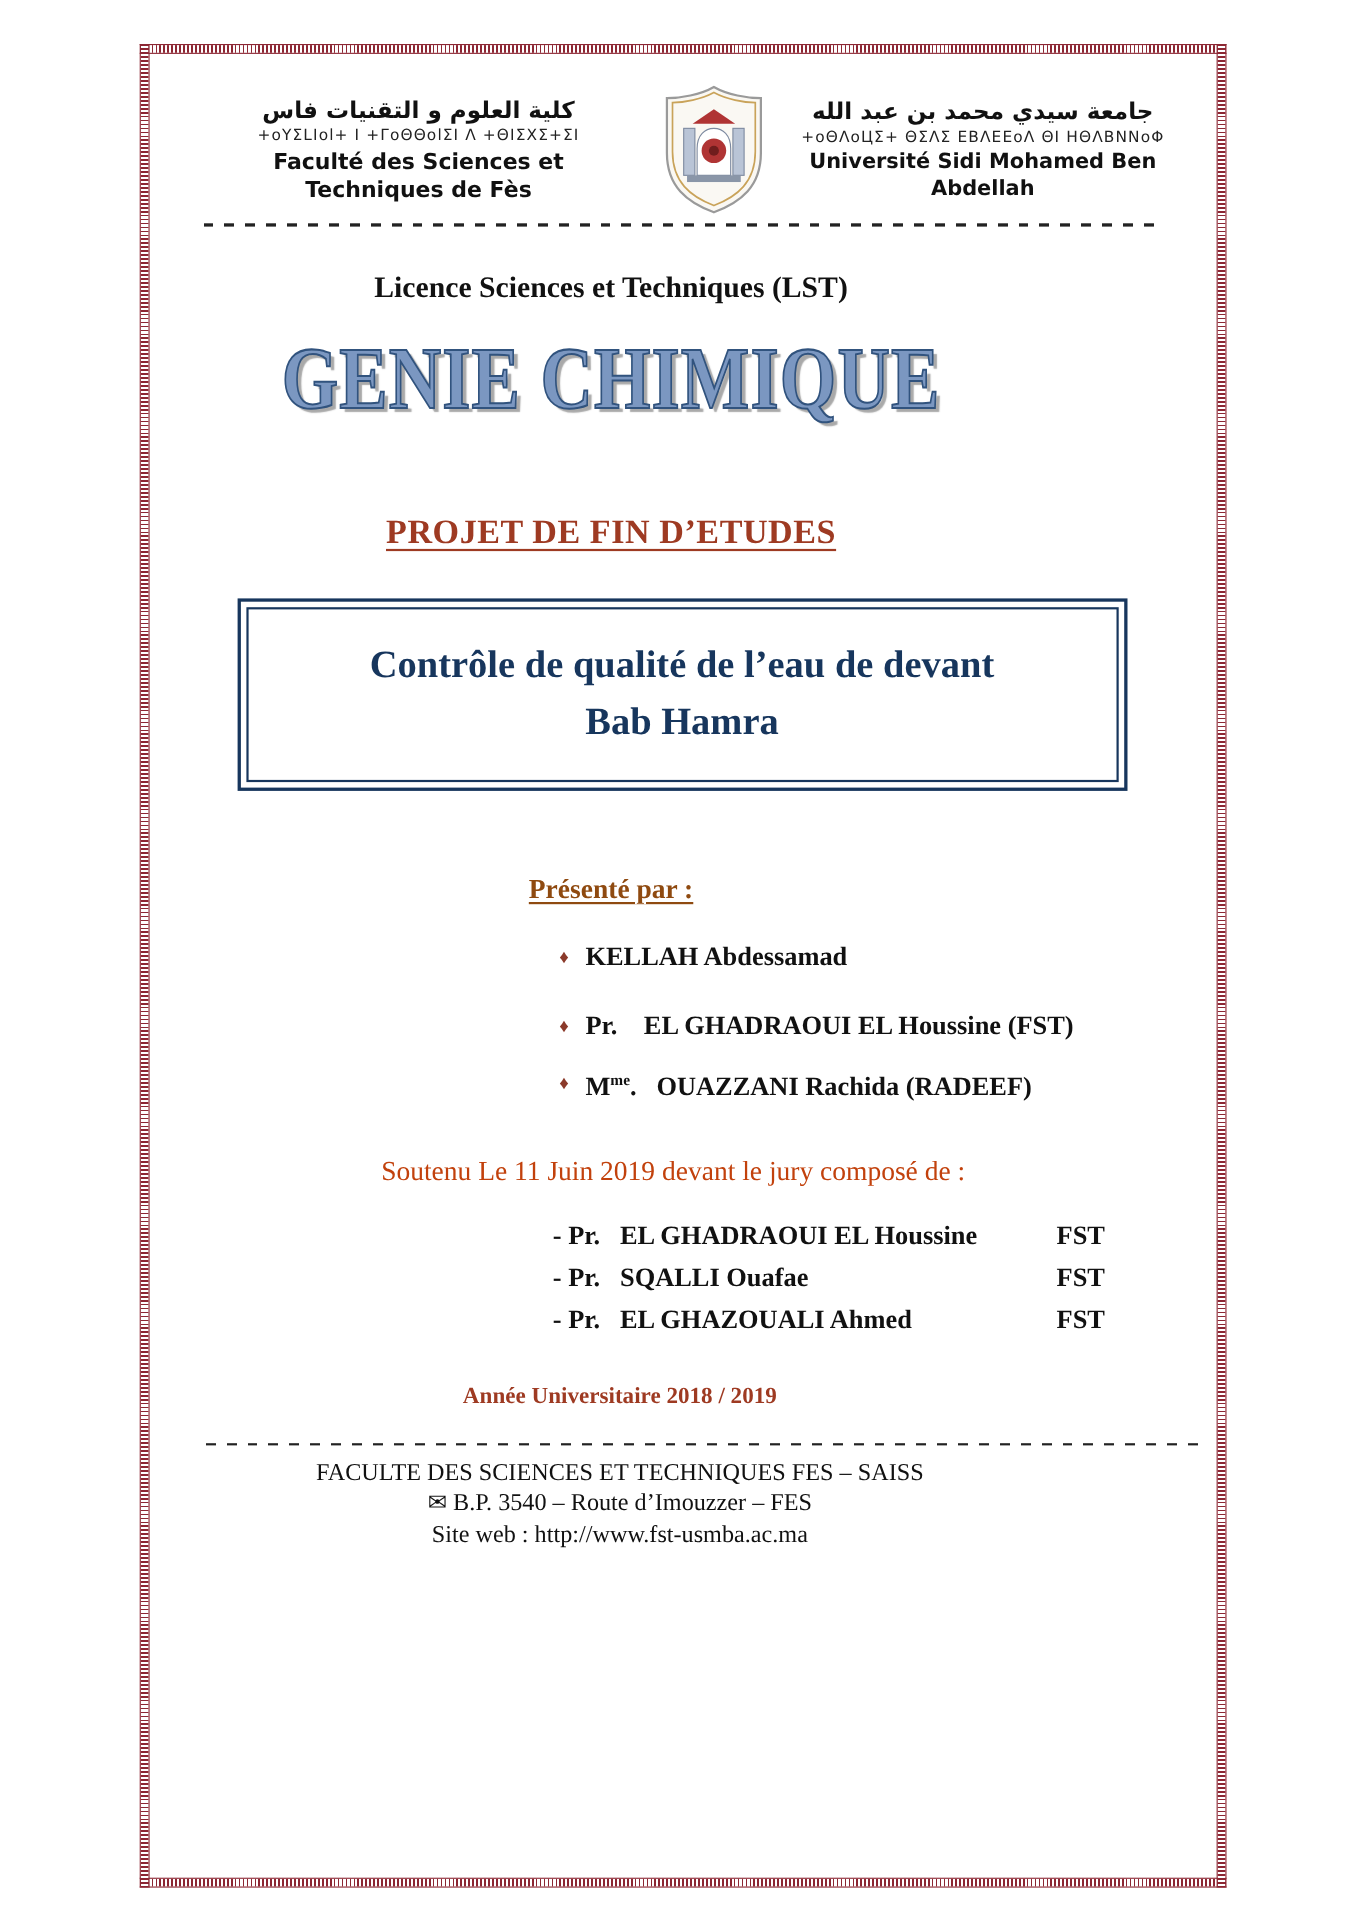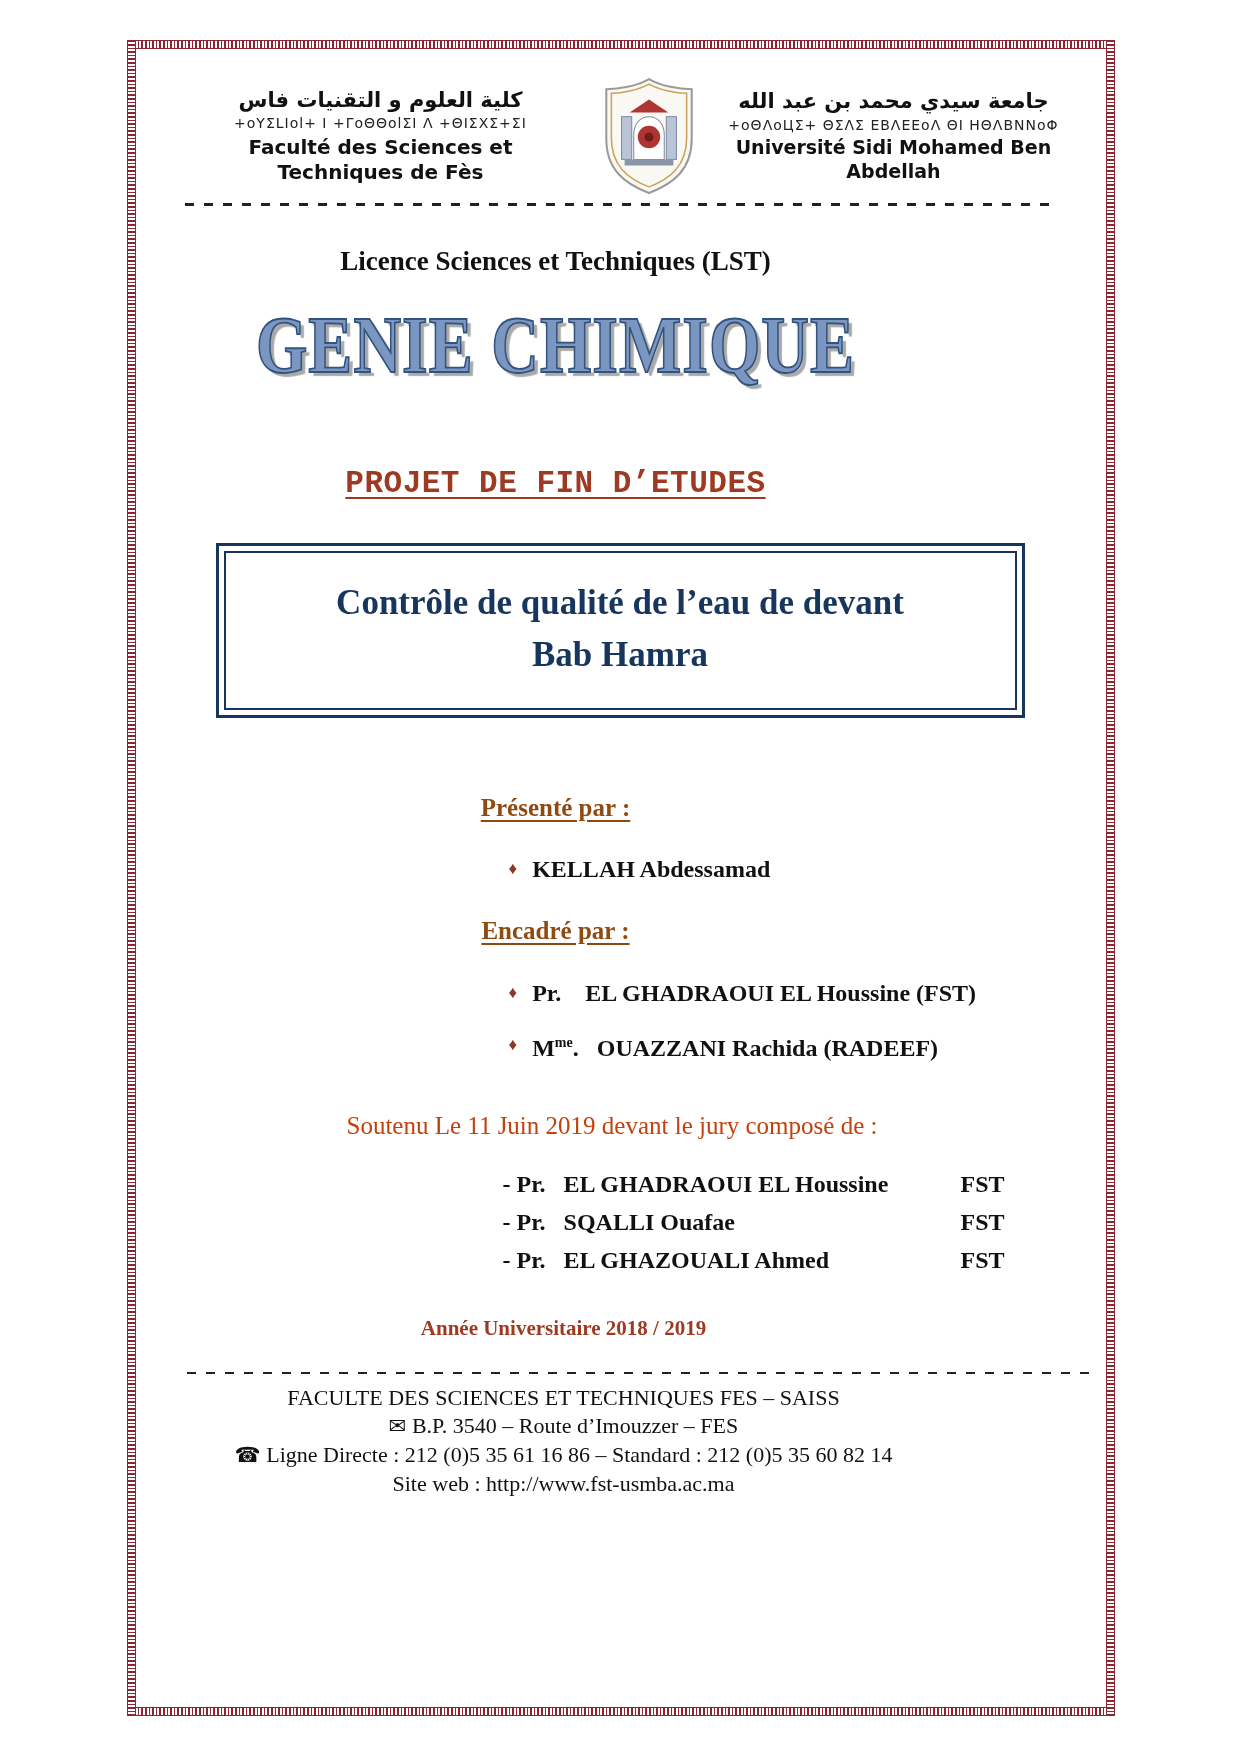--- a/index.html
+++ b/index.html
@@ -49,21 +49,21 @@
     display:inline-block;
     font-size:66px; font-weight:bold; letter-spacing:1px;
     color:#7b97c1;
     -webkit-text-stroke:1.5px #31537e;
     text-shadow:4px 3px 1px #a9a9a9;
     transform:scaleY(1.22);
   }
 
   .doc-type { margin-top:64px; font-size:31px; font-weight:bold; color:#9e3a22;
     text-decoration:underline; text-underline-offset:5px; text-decoration-thickness:2px;
-    letter-spacing:0.5px;font-family:Liberation Mono, monospace; }
+    letter-spacing:0.5px; }
 
   .title-box { margin:42px 132px 0 131px; border:3px solid #17365d; padding:5px; background:#fff; }
   .title-box-inner { border:2px solid #17365d; padding:24px 10px 26px 10px; text-align:center; }
   .title-line { font-size:35px; font-weight:bold; color:#17365d; line-height:1.5; }
 
   .label-brown { font-size:25px; font-weight:bold; color:#8f4a10; }
   .label-presente { margin-top:76px; }
   .label-encadre { margin-top:33px; }
   .u { text-decoration:underline; text-underline-offset:4px; text-decoration-thickness:2px; }
 
@@ -153,23 +153,20 @@
 
     <div class="label-brown label-presente">
       <span class="u">Présenté par :</span>
     </div>
 
     <div class="bullet-row row-author">
       <span class="bullet">♦</span>
       <span class="pre">KELLAH Abdessamad</span>
     </div>
 
-    <div class="label-brown label-encadre">
-      <span class="u">Encadré par :</span>
-    </div>
 
     <div class="bullet-row row-sup1">
       <span class="bullet">♦</span>
       <span class="pre">Pr.    EL GHADRAOUI EL Houssine (FST)</span>
     </div>
 
     <div class="bullet-row row-sup2">
       <span class="bullet">♦</span>
       <span class="pre"><span>M</span><sup>me</sup><span class="pre">.   OUAZZANI Rachida (RADEEF)</span></span>
     </div>
@@ -195,22 +192,18 @@
     <div class="annee">Année Universitaire 2018 / 2019</div>
 
     <div class="dashes dashes-bottom"></div>
 
     <footer class="footer">
       <div class="footer-line">FACULTE DES SCIENCES ET TECHNIQUES FES – SAISS</div>
       <div class="footer-line">
         <span class="glyph">✉</span>
         <span>B.P. 3540 – Route d’Imouzzer – FES</span>
       </div>
-      <div class="footer-line">
-        <span class="glyph">☎</span>
-        <span>Ligne Directe : 212 (0)5 35 61 16 86 – Standard : 212 (0)5 35 60 82 14</span>
-      </div>
       <div class="footer-line">Site web : http://www.fst-usmba.ac.ma</div>
     </footer>
 
   </div>
 
 </div>
 
 </body></html>

